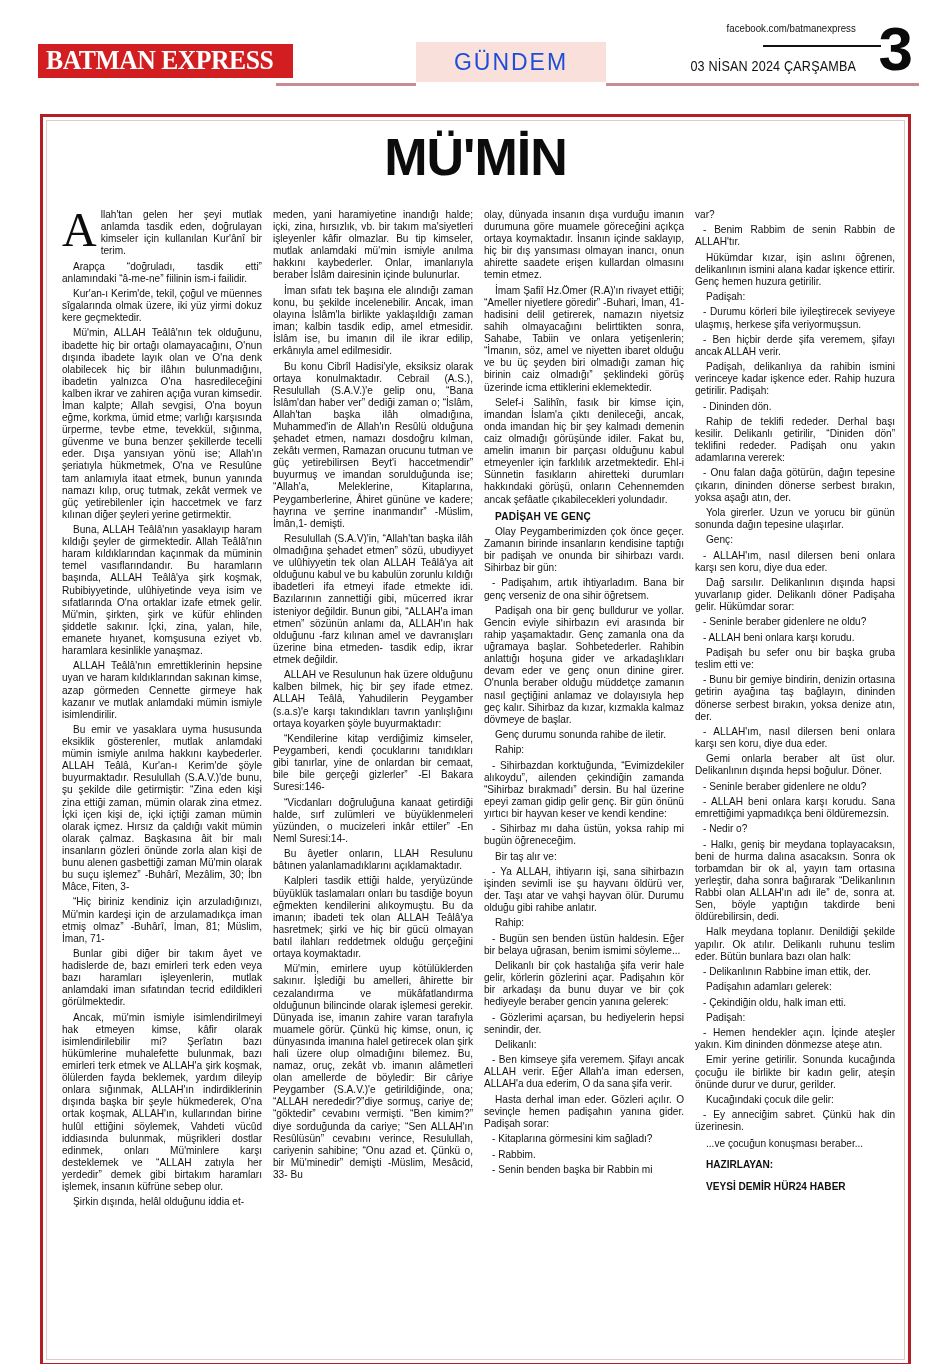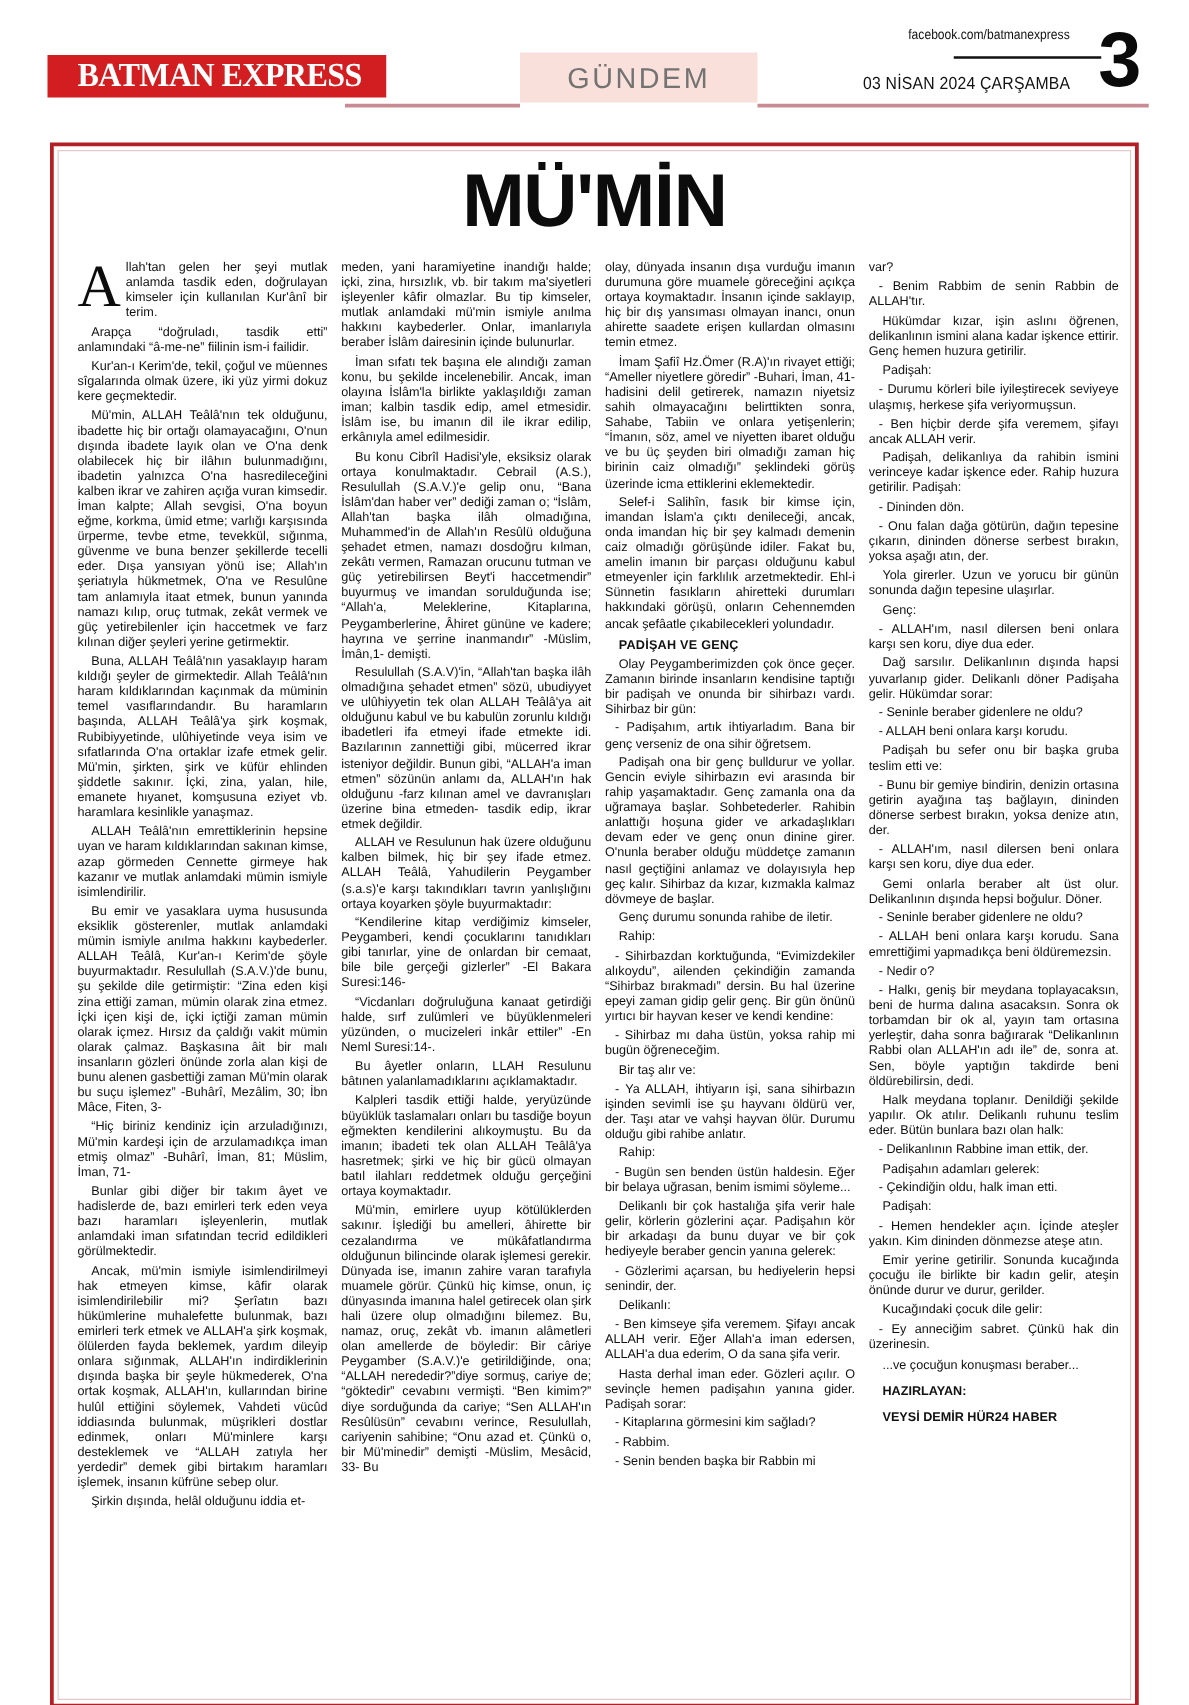--- a/index.html
+++ b/index.html
@@ -18,21 +18,21 @@
 
   
   .masthead{
     position:relative;
     height:78px;
     margin:22px 30px 0 38px;
   }
   .logo-box{
     position:absolute;left:0;top:22px;
     background:#d21e21;
-    padding:3px 8px 4px 24px;
+    padding:3px 8px 4px 8px;
     transform:skewX(0deg);
   }
   .logo-text{
     color:#ffffff;
     font-family:"Liberation Serif", serif;
     font-weight:bold;
     font-size:27px;
     letter-spacing:-0.5px;
     line-height:1;
     white-space:nowrap;
@@ -45,21 +45,21 @@
     position:absolute;
     left:378px;top:20px;
     width:190px;height:40px;
     background:#fae0da;
     display:flex;align-items:center;justify-content:center;
   }
   .section-tab span{
     font-family:"Liberation Sans", sans-serif;
     font-size:23px;
     letter-spacing:2px;
-    color:#737373;
+    color:#1d4ed8;
   }
   .rule-left{
     position:absolute;
     left:238px;top:61px;
     width:140px;height:3px;
     background:#c98b93;
   }
   .rule-right{
     position:absolute;
     left:568px;top:61px;
@@ -119,21 +119,21 @@
     box-sizing:border-box;
   }
 
   
   .headline{
     position:absolute;
     left:0;right:0;top:14px;
     text-align:center;
     font-family:"Liberation Sans", sans-serif;
     font-weight:bold;
-    font-size:60px;
+    font-size:52px;
     letter-spacing:-1px;
     color:#0c0c0c;
     line-height:1;
   }
 
   
   .cols{
     position:absolute;
     left:19px;top:92px;
     width:833px;
@@ -280,20 +280,21 @@
         </div>
       <div class="col">
           <p class="noind">var?</p>
           <p class="dash">- Benim Rabbim de senin Rabbin de ALLAH'tır.</p>
           <p>Hükümdar kızar, işin aslını öğrenen, delikanlının ismini alana kadar işkence ettirir. Genç hemen huzura getirilir.</p>
           <p>Padişah:</p>
           <p class="dash">- Durumu körleri bile iyileştirecek seviyeye ulaşmış, herkese şifa veriyormuşsun.</p>
           <p class="dash">- Ben hiçbir derde şifa veremem, şifayı ancak ALLAH verir.</p>
           <p>Padişah, delikanlıya da rahibin ismini verinceye kadar işkence eder. Rahip huzura getirilir. Padişah:</p>
           <p class="dash">- Dininden dön.</p>
+          <p>Rahip de teklifi rededer. Derhal başı kesilir. Delikanlı getirilir, “Diniden dön” teklifini rededer. Padişah onu yakın adamlarına vererek:</p>
           <p class="dash">- Onu falan dağa götürün, dağın tepesine çıkarın, dininden dönerse serbest bırakın, yoksa aşağı atın, der.</p>
           <p>Yola girerler. Uzun ve yorucu bir günün sonunda dağın tepesine ulaşırlar.</p>
           <p>Genç:</p>
           <p class="dash">- ALLAH'ım, nasıl dilersen beni onlara karşı sen koru, diye dua eder.</p>
           <p>Dağ sarsılır. Delikanlının dışında hapsi yuvarlanıp gider. Delikanlı döner Padişaha gelir. Hükümdar sorar:</p>
           <p class="dash">- Seninle beraber gidenlere ne oldu?</p>
           <p class="dash">- ALLAH beni onlara karşı korudu.</p>
           <p>Padişah bu sefer onu bir başka gruba teslim etti ve:</p>
           <p class="dash">- Bunu bir gemiye bindirin, denizin ortasına getirin ayağına taş bağlayın, dininden dönerse serbest bırakın, yoksa denize atın, der.</p>
           <p class="dash">- ALLAH'ım, nasıl dilersen beni onlara karşı sen koru, diye dua eder.</p>

